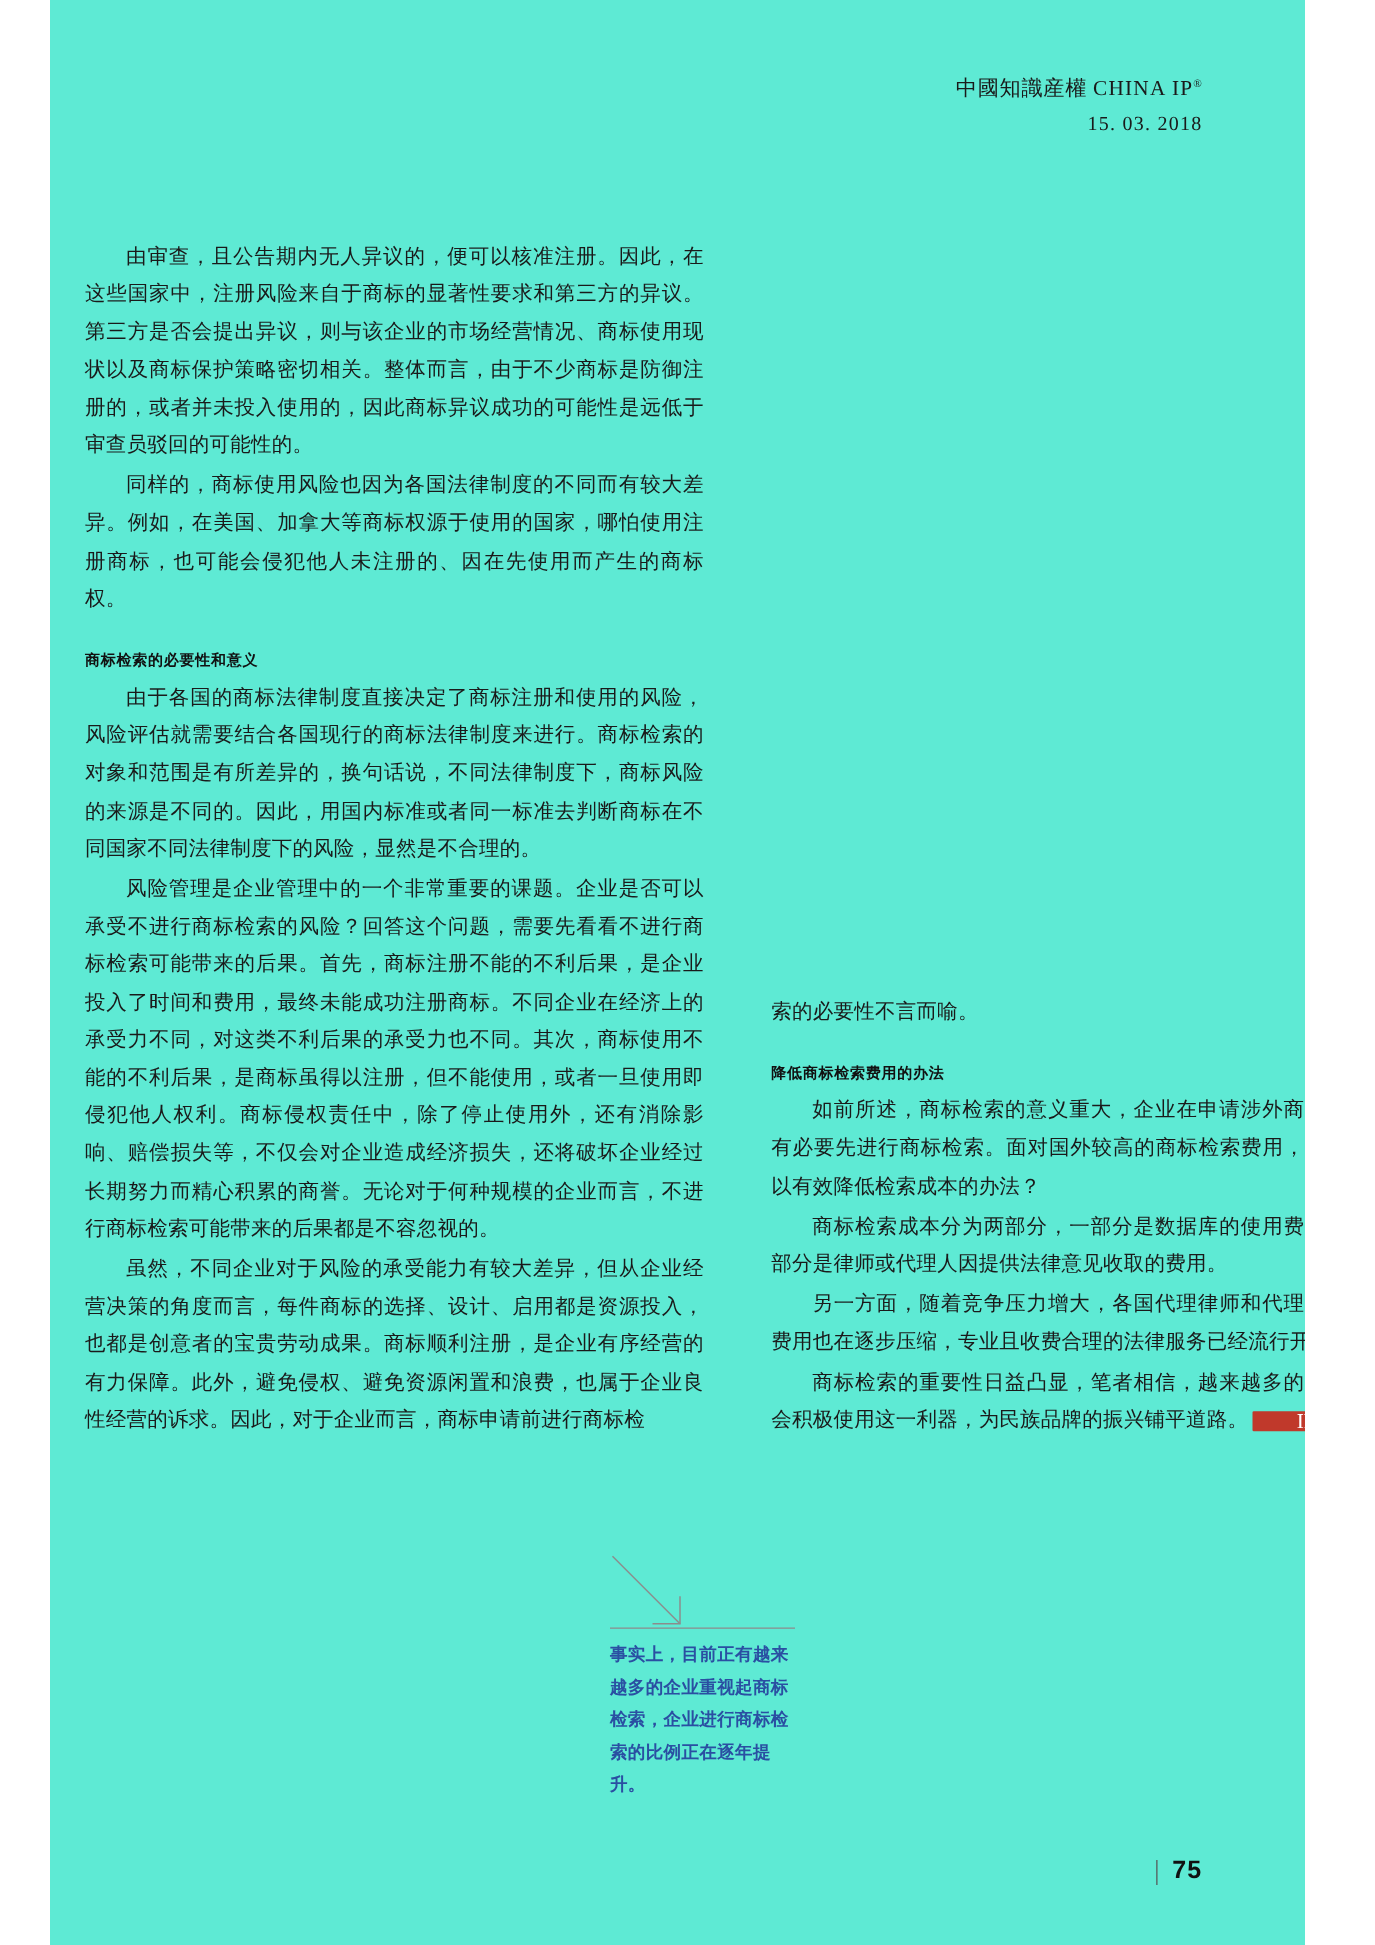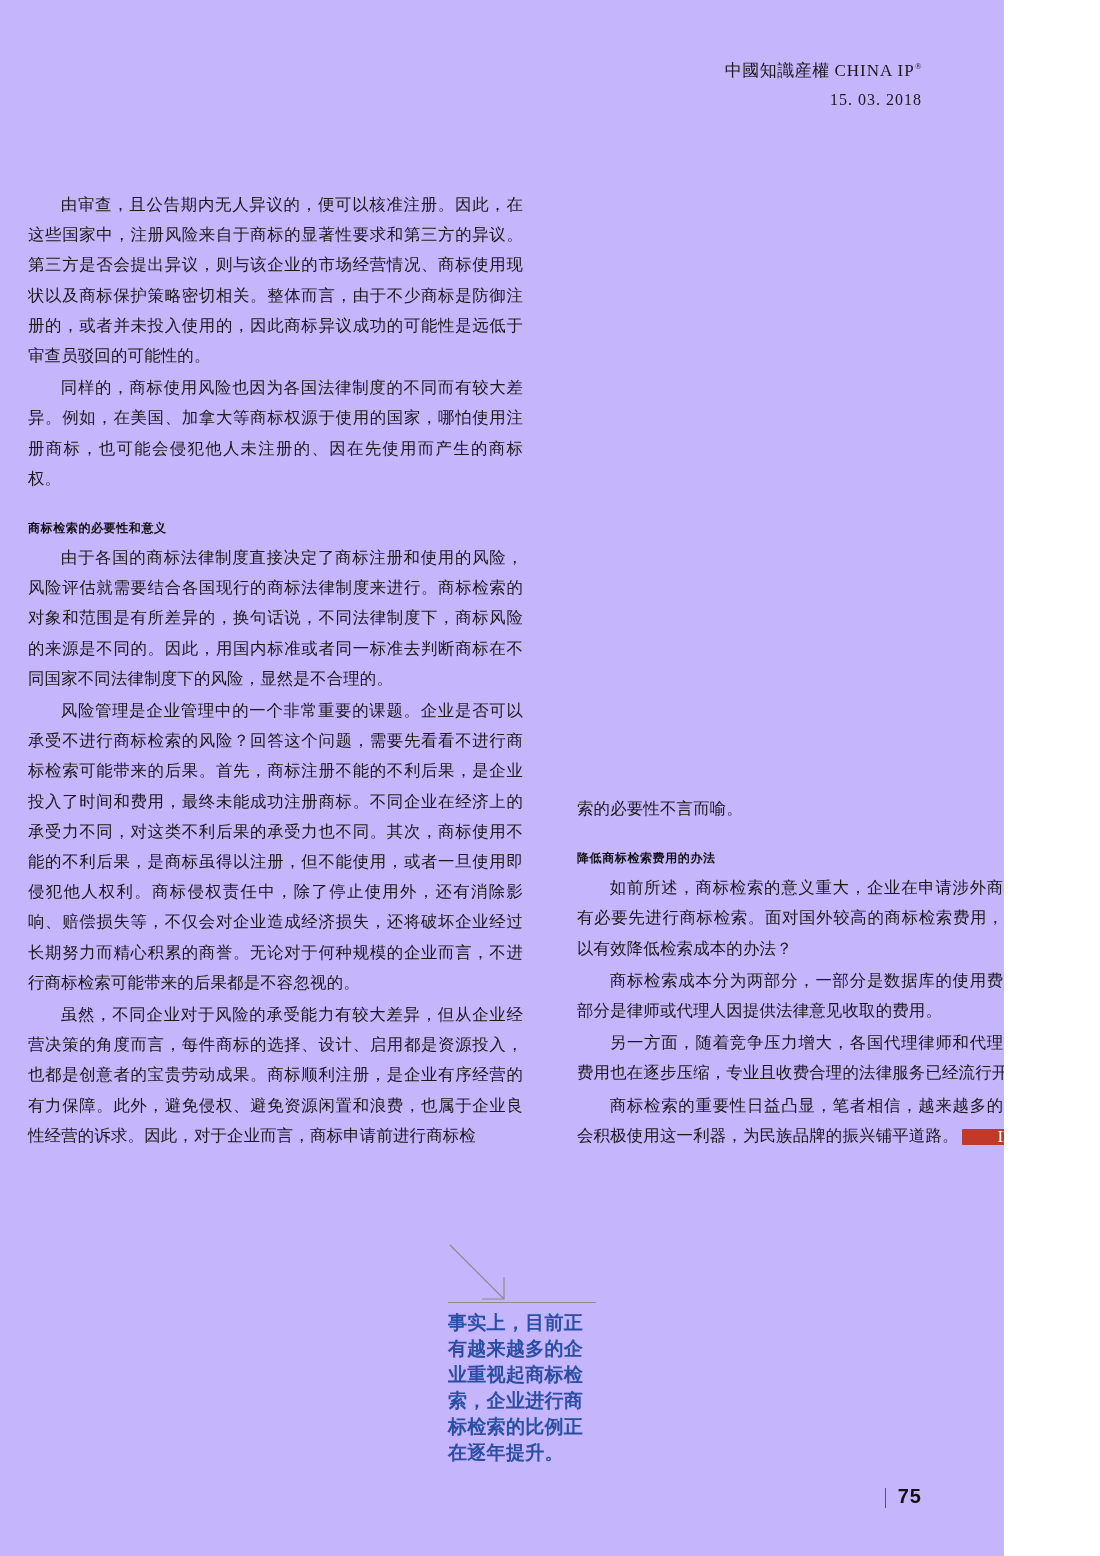--- a/index.html
+++ b/index.html
@@ -4,24 +4,25 @@
 <style>
   html, body {
     margin: 0;
     padding: 0;
     background: #ffffff;
   }
   .page {
     position: relative;
     width: 1004px;
     height: 1556px;
-    background: #c4b5fd;
+    background: #5eead4;
     font-family: "Liberation Serif", serif;
     color: #1a1a1a;
     overflow: hidden;
+    margin-left: 40px;
   }
 
   
   .header {
     position: absolute;
     top: 58px;
     right: 82px;
     text-align: right;
     line-height: 1.5;
   }
@@ -84,21 +85,21 @@
   }
 
   
   .pullquote {
     position: absolute;
     left: 448px;
     top: 1310px;
     width: 148px;
     font-family: "Liberation Sans", sans-serif;
     font-weight: bold;
-    font-size: 19px;
+    font-size: 14px;
     line-height: 26px;
     color: #2a4fa2;
     letter-spacing: 0.3px;
   }
   .pullquote-rule {
     position: absolute;
     left: 448px;
     top: 1302px;
     width: 148px;
     height: 1px;

